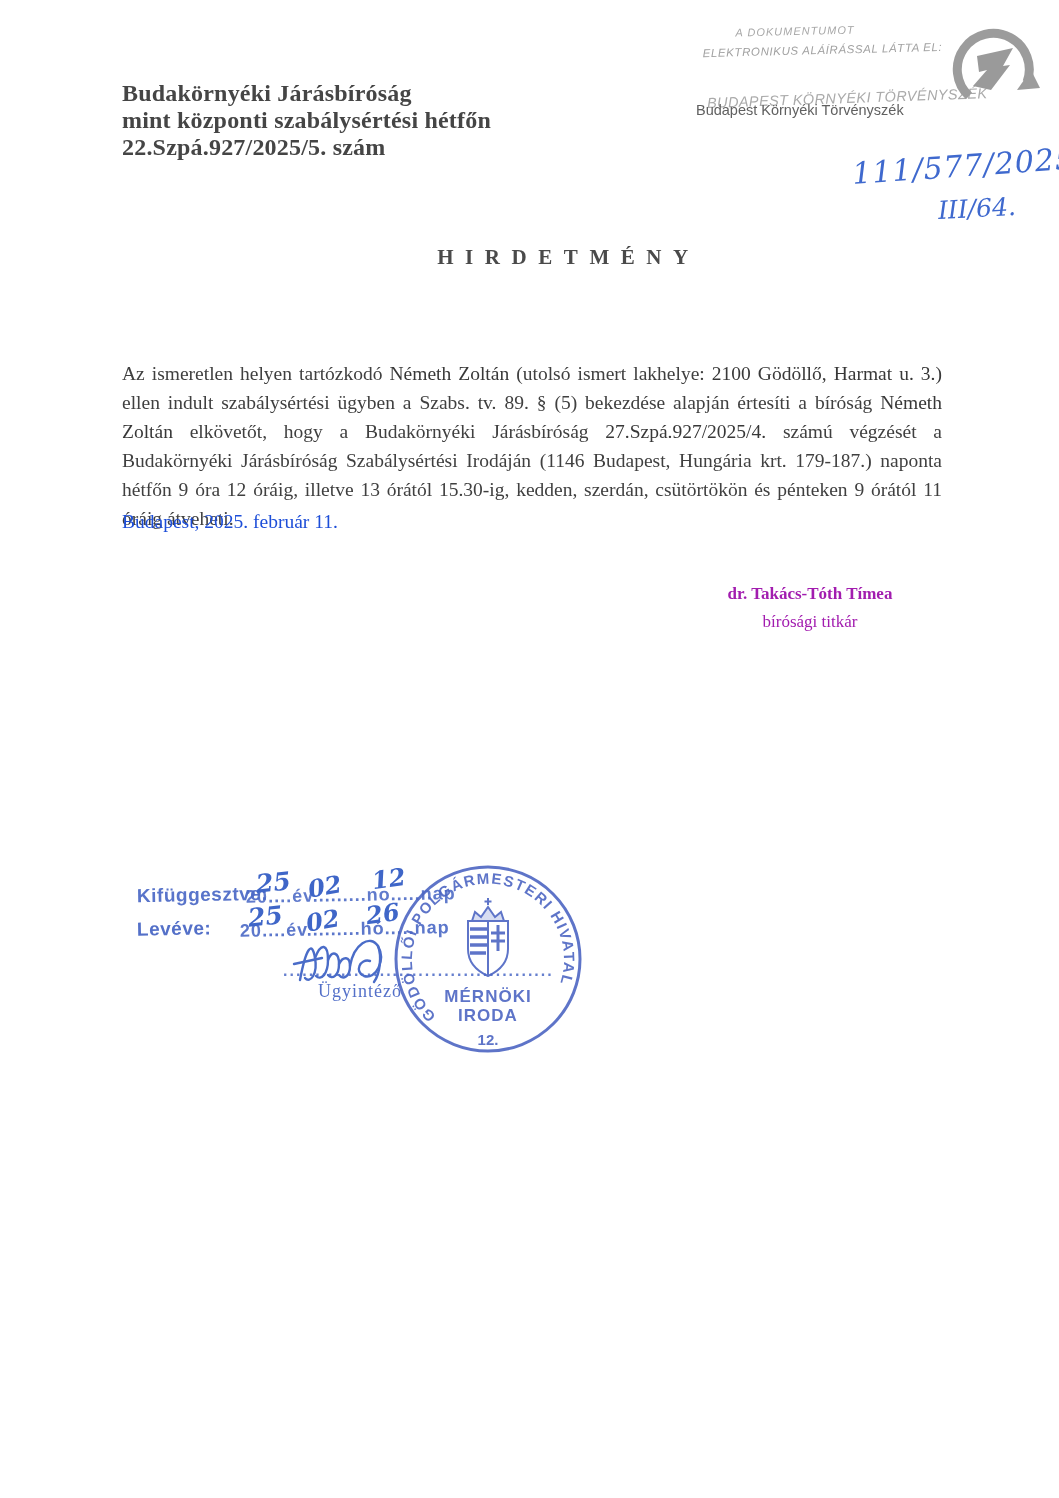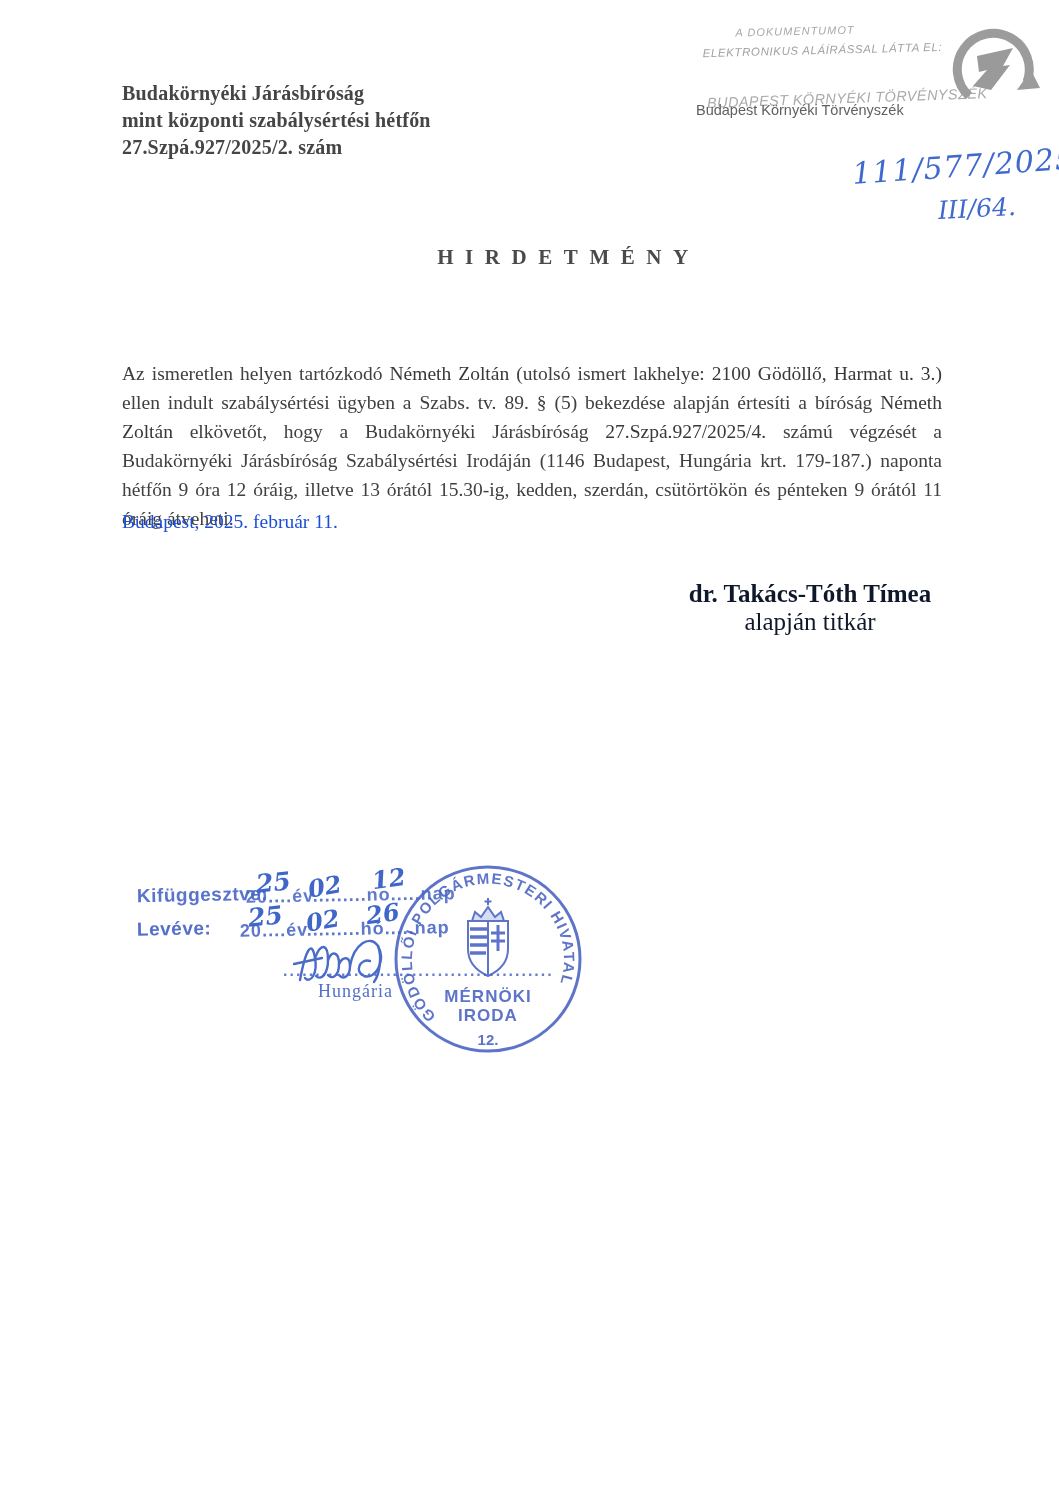--- a/index.html
+++ b/index.html
@@ -7,39 +7,39 @@
     position:relative;
     width:1059px;height:1498px;
     margin:0 auto;
     background:#ffffff;
     overflow:hidden;
     font-family:"Liberation Serif", serif;
     color:#3b3b3b;
   }
   .abs{position:absolute;}
   
-  .header-block{left:122px;top:80px;font-weight:bold;font-size:20px;line-height:27px;color:#454545;letter-spacing:.2px;}
+  .header-block{left:122px;top:80px;font-weight:bold;font-size:24px;line-height:27px;color:#454545;letter-spacing:.2px;}
   
   .esig-l1{left:695px;top:25px;width:200px;text-align:center;font-family:"Liberation Sans",sans-serif;font-style:italic;font-size:11px;letter-spacing:1px;color:#a8a8a8;transform:rotate(-1.5deg);}
   .esig-l2{left:700px;top:44px;width:245px;text-align:center;font-family:"Liberation Sans",sans-serif;font-style:italic;font-size:11.5px;letter-spacing:.6px;color:#a2a2a2;transform:rotate(-1.5deg);}
   .esig-upper{left:707px;top:90px;font-family:"Liberation Sans",sans-serif;font-style:italic;font-size:14.5px;color:#aaaaaa;letter-spacing:.4px;transform:rotate(-2deg);white-space:nowrap;}
   .esig-printed{left:696px;top:102px;font-family:"Liberation Sans",sans-serif;font-size:14.5px;color:#606060;white-space:nowrap;}
   .esig-logo{left:943px;top:26px;}
   
   .hand{font-family:"DejaVu Serif",serif;font-style:italic;color:#3f69ce;}
   .reg-1{left:852px;top:148px;font-size:30px;transform:rotate(-4deg);letter-spacing:1px;}
   .reg-2{left:938px;top:194px;font-size:25px;transform:rotate(-3deg);}
   
   .doc-title{left:0;top:245px;width:1059px;text-align:center;font-weight:bold;font-size:21px;letter-spacing:.55em;color:#4a4a4a;padding-left:39px;}
   
   .body-par{left:122px;top:339px;width:820px;font-size:19.5px;line-height:29px;text-align:justify;color:#404040;}
   .body-par .b{font-weight:normal;color:#383838;}
   .date-line{left:122px;top:511px;font-size:19.5px;color:#1d4ed8;}
   
-  .sig-block{left:660px;top:580px;width:300px;text-align:center;font-size:25px;line-height:28px;color:#0f172a;}
+  .sig-block{left:660px;top:580px;width:300px;text-align:center;font-size:17px;line-height:28px;color:#a21caf;}
   .sig-name{font-weight:bold;}
   
   .blue-sans{font-family:"Liberation Sans",sans-serif;font-weight:bold;color:#4b69c6;}
   .post-label-1{left:137px;top:884px;font-size:19px;letter-spacing:.5px;transform:rotate(-1deg);opacity:.92;}
   .post-base-1{left:246px;top:885px;font-size:18px;letter-spacing:1px;transform:rotate(-1deg);opacity:.88;}
   .post-label-2{left:137px;top:918px;font-size:19px;letter-spacing:.5px;transform:rotate(-1deg);opacity:.95;}
   .post-base-2{left:240px;top:919px;font-size:18px;letter-spacing:1px;transform:rotate(-1deg);opacity:.9;}
   .hand-num{font-family:"DejaVu Serif",serif;font-style:italic;font-weight:bold;color:#3f66c8;}
   .h-y1{left:256px;top:868px;font-size:25px;transform:rotate(-6deg);}
   .h-m1{left:308px;top:872px;font-size:24px;transform:rotate(-10deg);}
@@ -53,21 +53,21 @@
   .round-stamp{left:391px;top:861px;}
 </style>
 </head>
 <body>
 
 <div class="page">
 
   <div class="abs header-block">
     <div>Budakörnyéki Járásbíróság</div>
     <div>mint központi szabálysértési hétfőn</div>
-    <div>27.Szpá.927/2025/2. szám</div>
+    <div>22.Szpá.927/2025/5. szám</div>
   </div>
 
   <div class="abs esig-l1">A DOKUMENTUMOT</div>
   <div class="abs esig-l2">ELEKTRONIKUS ALÁÍRÁSSAL LÁTTA EL:</div>
   <div class="abs esig-upper">BUDAPEST KÖRNYÉKI TÖRVÉNYSZÉK</div>
   <div class="abs esig-printed">Budapest Környéki Törvényszék</div>
 
   <svg class="abs esig-logo" width="100" height="92" viewBox="0 0 100 92">
     <g fill="none" stroke="#9c9c9c" stroke-width="9">
       <path d="M 26,70 A 36,36 0 1 1 84,56"></path>
@@ -80,21 +80,21 @@
   <div class="abs hand reg-2">III/64.</div>
 
   <div class="abs doc-title">HIRDETMÉNY</div>
 
   <p class="abs body-par"><span>Az ismeretlen helyen tartózkodó </span><span class="b">Németh Zoltán</span><span> (utolsó ismert lakhelye: </span><span class="b">2100 Gödöllő, Harmat u. 3.)</span><span> ellen indult szabálysértési ügyben a Szabs. tv. 89. § (5) bekezdése alapján értesíti a bíróság </span><span class="b">Németh Zoltán</span><span> elkövetőt, hogy a Budakörnyéki Járásbíróság </span><span class="b">27.Szpá.927/2025/4.</span><span> számú végzését a Budakörnyéki Járásbíróság Szabálysértési Irodáján (1146 Budapest, Hungária krt. 179-187.) naponta hétfőn 9 óra 12 óráig, illetve 13 órától 15.30-ig, kedden, szerdán, csütörtökön és pénteken 9 órától 11 óráig átveheti.</span></p>
 
   <div class="abs date-line">Budapest, 2025. február 11.</div>
 
   <div class="abs sig-block">
     <div class="sig-name">dr. Takács-Tóth Tímea</div>
-    <div>alapján titkár</div>
+    <div>bírósági titkár</div>
   </div>
 
   <div class="abs blue-sans post-label-1">Kifüggesztve:</div>
   <div class="abs blue-sans post-base-1">20....év.........no.....nap</div>
   <div class="abs hand-num h-y1">25</div>
   <div class="abs hand-num h-m1">02</div>
   <div class="abs hand-num h-d1">12</div>
 
   <div class="abs blue-sans post-label-2">Levéve:</div>
   <div class="abs blue-sans post-base-2">20....év.........hó.....nap</div>
@@ -107,21 +107,21 @@
     <g fill="none" stroke="#4a6cc8" stroke-width="2.4" stroke-linecap="round">
       <path d="M8,50 C14,18 20,10 23,28 C26,44 18,54 13,48"></path>
       <path d="M23,28 C29,12 36,14 36,30 C36,44 29,51 24,46"></path>
       <path d="M36,30 C40,20 47,22 47,34 C47,46 40,50 36,45"></path>
       <path d="M47,34 C51,26 58,26 58,36 C58,47 51,50 47,45"></path>
       <path d="M58,36 C62,14 78,4 86,16 C94,30 84,50 72,46 C62,42 68,28 78,31"></path>
       <path d="M86,16 C90,26 88,44 82,52"></path>
       <path d="M2,34 L30,28"></path>
     </g>
   </svg>
-  <div class="abs clerk-label">Hungária</div>
+  <div class="abs clerk-label">Ügyintéző</div>
 
   <svg class="abs round-stamp" width="194" height="196" viewBox="0 0 194 196">
     <g opacity="0.9">
       <circle cx="97" cy="98" r="92" fill="none" stroke="#4d66c3" stroke-width="3"></circle>
       <defs>
         <path id="ringPath" d="M 47,156 A 76,76 0 1 1 147,156"></path>
       </defs>
       <text font-family="Liberation Sans, sans-serif" font-size="15" font-weight="bold" fill="#4d66c3" letter-spacing="1.5">
         <textPath href="#ringPath" startOffset="2">GÖDÖLLŐI POLGÁRMESTERI HIVATAL</textPath>
       </text>

